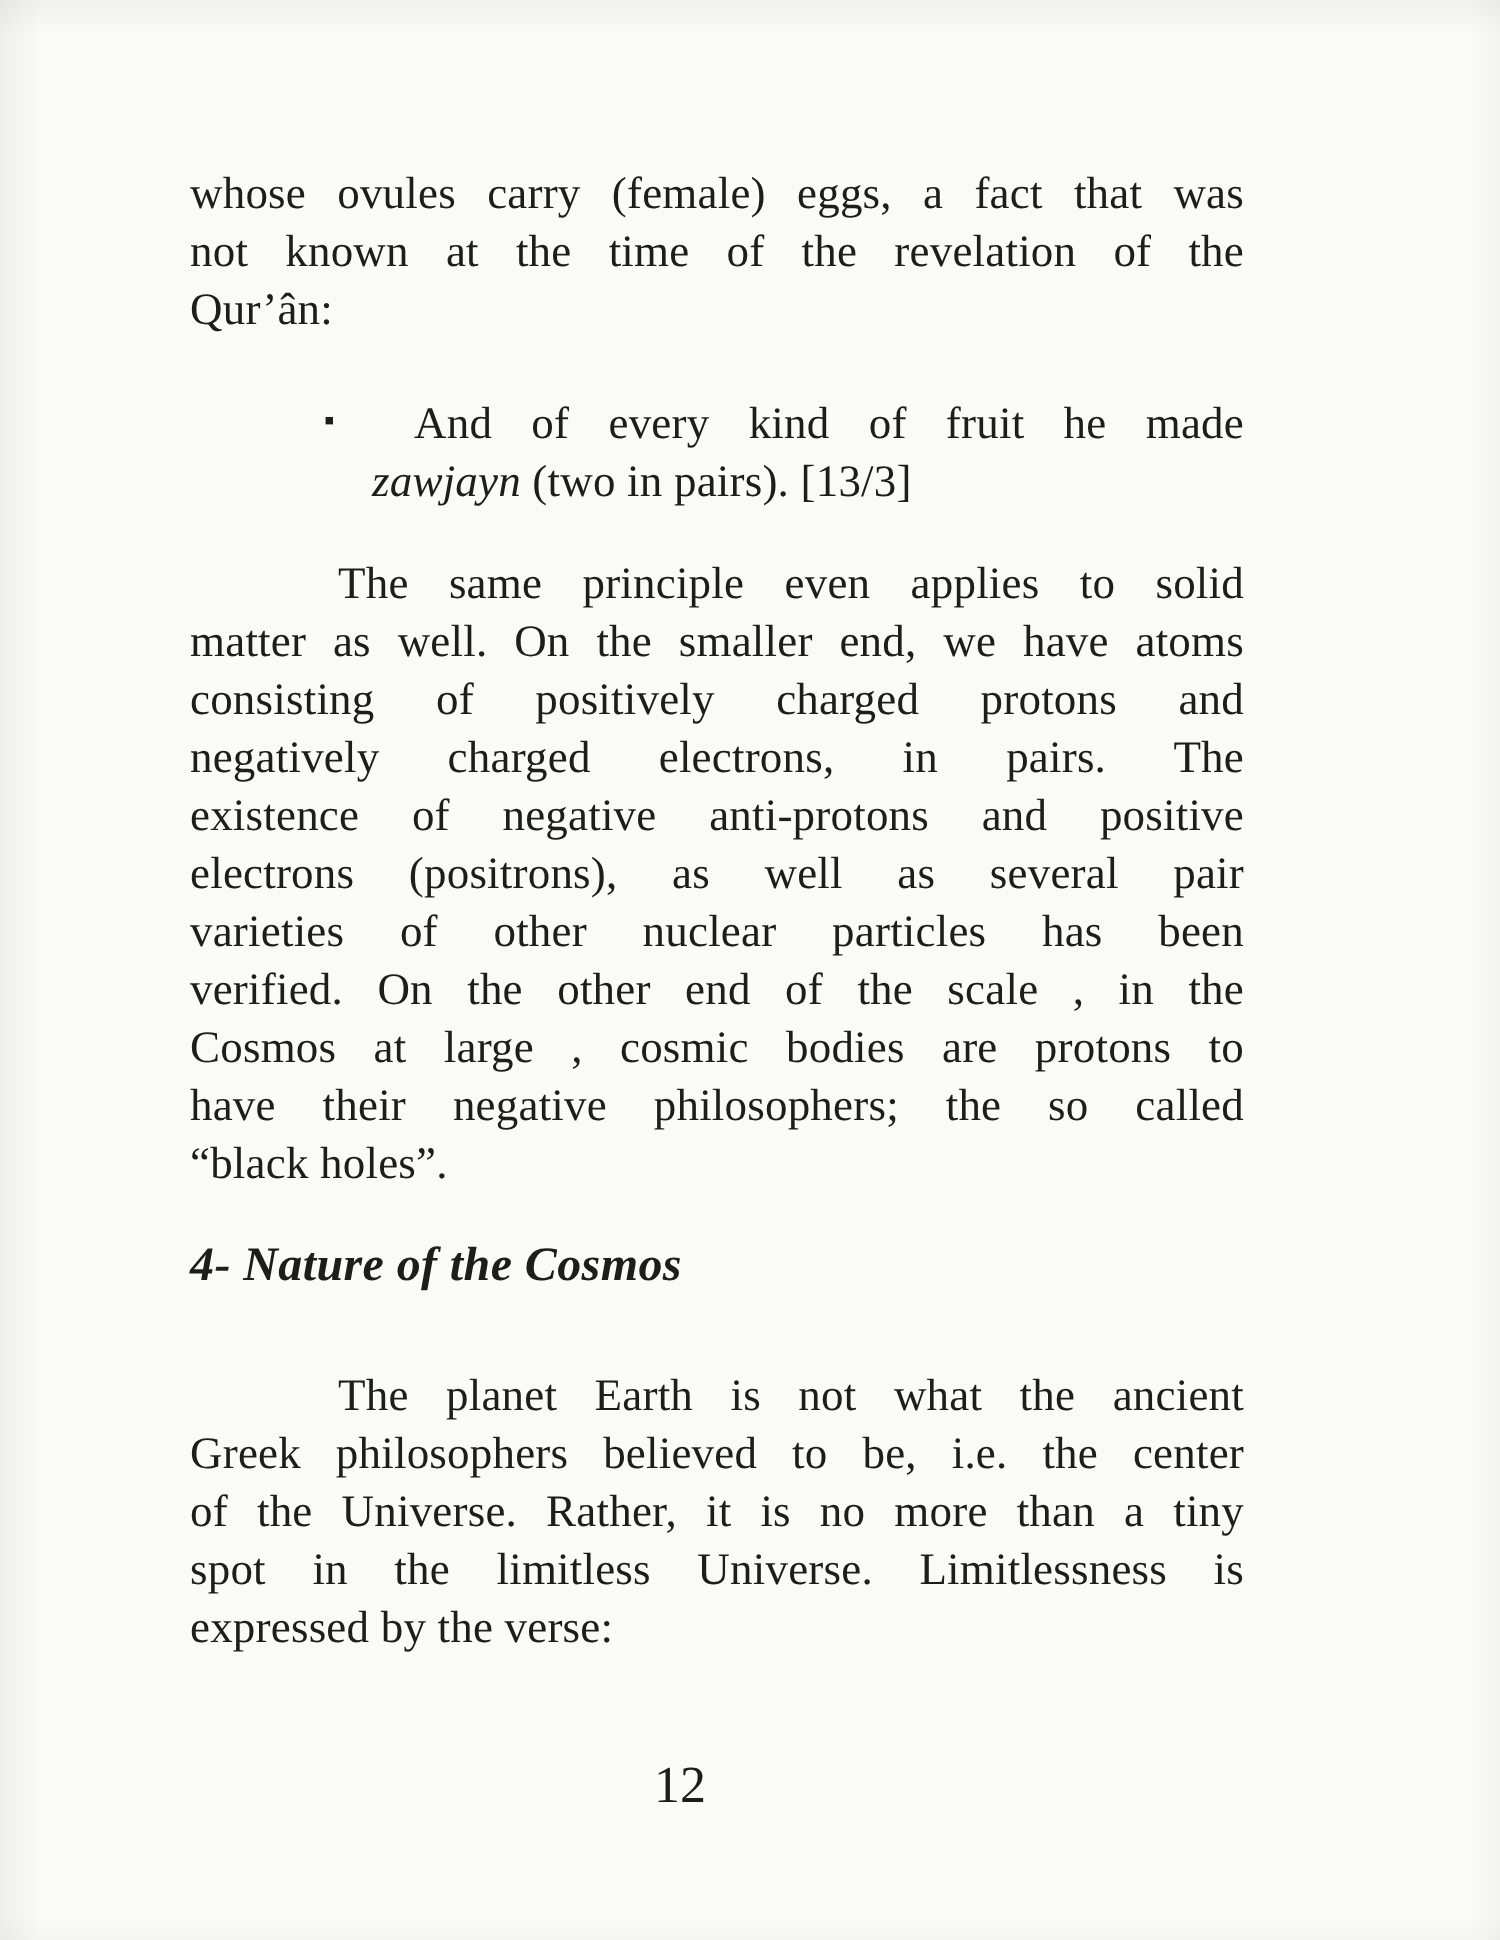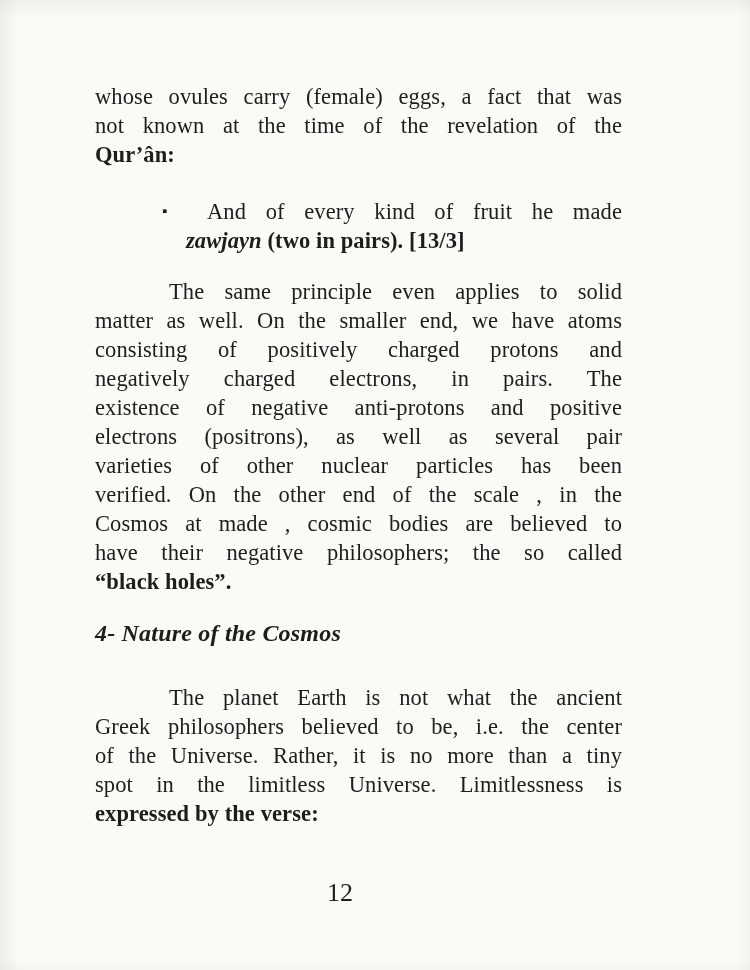--- a/index.html
+++ b/index.html
@@ -34,21 +34,20 @@
   }
   
   .jline {
     text-align: justify;
     text-align-last: justify;
   }
   .para .jline:last-child,
   .jline.last {
     text-align: left;
     text-align-last: left;
-    font-weight: bold;
   }
   .jline.indent { text-indent: 74px; }
 
   .para-quote {
     position: relative;
     margin-top: 28px;
     margin-left: 91px;
   }
   .quote-line1 { text-indent: 21px; }
   .bullet {
@@ -105,21 +104,21 @@
 
   <div class="para para-2">
       <div class="jline indent">The same principle even applies to solid</div>
       <div class="jline">matter as well. On the smaller end, we have atoms</div>
       <div class="jline">consisting of positively charged protons and</div>
       <div class="jline">negatively charged electrons, in pairs. The</div>
       <div class="jline">existence of negative anti-protons and positive</div>
       <div class="jline">electrons (positrons), as well as several pair</div>
       <div class="jline">varieties of other nuclear particles has been</div>
       <div class="jline">verified. On the other end of the scale , in the</div>
-      <div class="jline">Cosmos at made , cosmic bodies are believed to</div>
+      <div class="jline">Cosmos at large , cosmic bodies are protons to</div>
       <div class="jline">have their negative philosophers; the so called</div>
       <div class="jline last">“black holes”.</div>
     </div>
 
   <h2 class="heading">4- Nature of the Cosmos</h2>
 
   <div class="para para-3">
       <div class="jline indent">The planet Earth is not what the ancient</div>
       <div class="jline">Greek philosophers believed to be, i.e. the center</div>
       <div class="jline">of the Universe. Rather, it is no more than a tiny</div>

